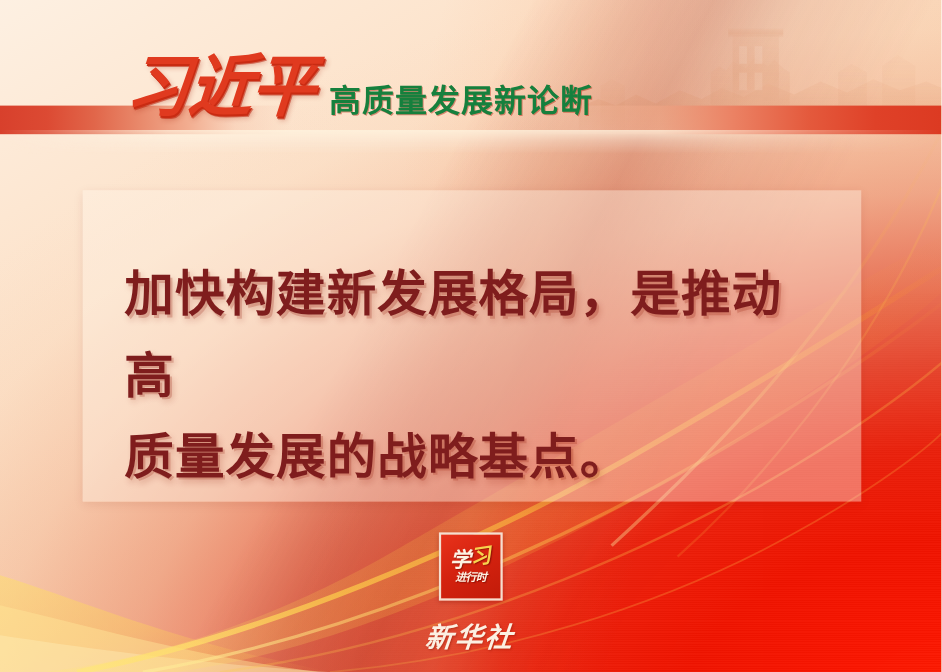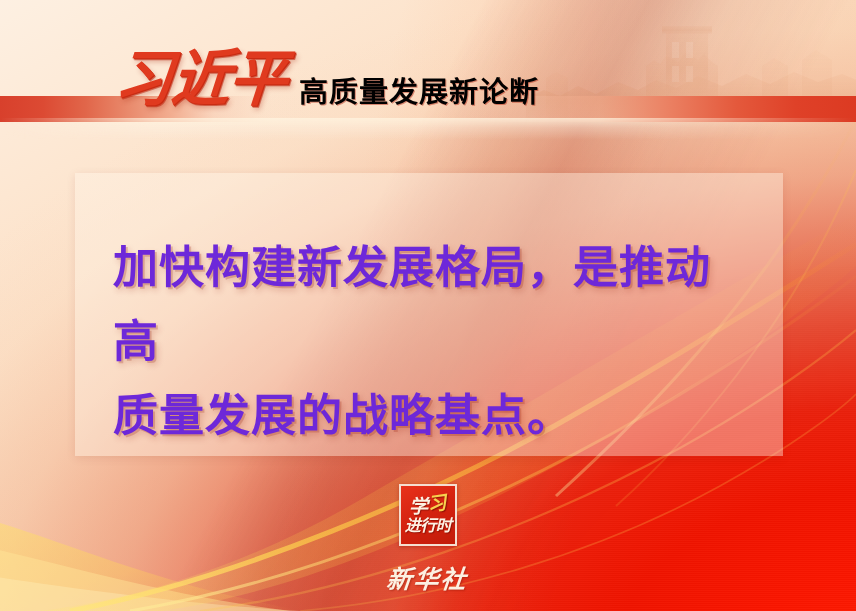--- a/index.html
+++ b/index.html
@@ -178,21 +178,21 @@
     transform: skewX(-5deg) scaleY(1.06);
     transform-origin: left bottom;
     white-space: nowrap;
     padding-bottom: 2px;
   }
   .brand-sub {
     font-family: "DejaVu Sans", sans-serif;
     font-size: 29px;
     line-height: 1;
     font-weight: 700;
-    color: #000000;
+    color: #15803d;
     letter-spacing: 1px;
     white-space: nowrap;
     padding-bottom: 5px;
     margin-left: 6px;
     text-shadow: 1px 1px 0 rgba(175,30,12,0.45);
   }
 
   
   .quote-card {
     position: absolute;
@@ -208,21 +208,21 @@
   .quote-text {
     position: absolute;
     left: 38px;
     top: 58px;
     width: 640px;
     font-family: "DejaVu Sans", sans-serif;
     font-size: 45px;
     font-weight: 700;
     line-height: 74px;
     letter-spacing: 1px;
-    color: #6d28d9;
+    color: #7f1d1d;
     text-shadow:
        2px 2px 0 rgba(150,28,10,0.22),
        3px 4px 6px rgba(140,25,8,0.22);
     white-space: pre-wrap;
   }
 
   
   .footer {
     position: absolute;
     left: 0;
@@ -268,21 +268,21 @@
     font-size: 19px;
     font-weight: 700;
     font-style: italic;
     color: #f7d24e;
     text-shadow: 1px 1px 1px rgba(110,10,0,.6);
     transform: rotate(-8deg) translateY(-3px);
     display: inline-block;
   }
   .logo-row-bottom {
     font-family: "DejaVu Sans", sans-serif;
-    font-size: 16px;
+    font-size: 10px;
     font-weight: 700;
     font-style: italic;
     line-height: 1;
     color: #fdf2e4;
     letter-spacing: -0.5px;
     text-shadow: 1px 1px 1px rgba(110,10,0,.6);
     margin-top: 2px;
   }
   .footer-agency {
     margin-top: 13px;

